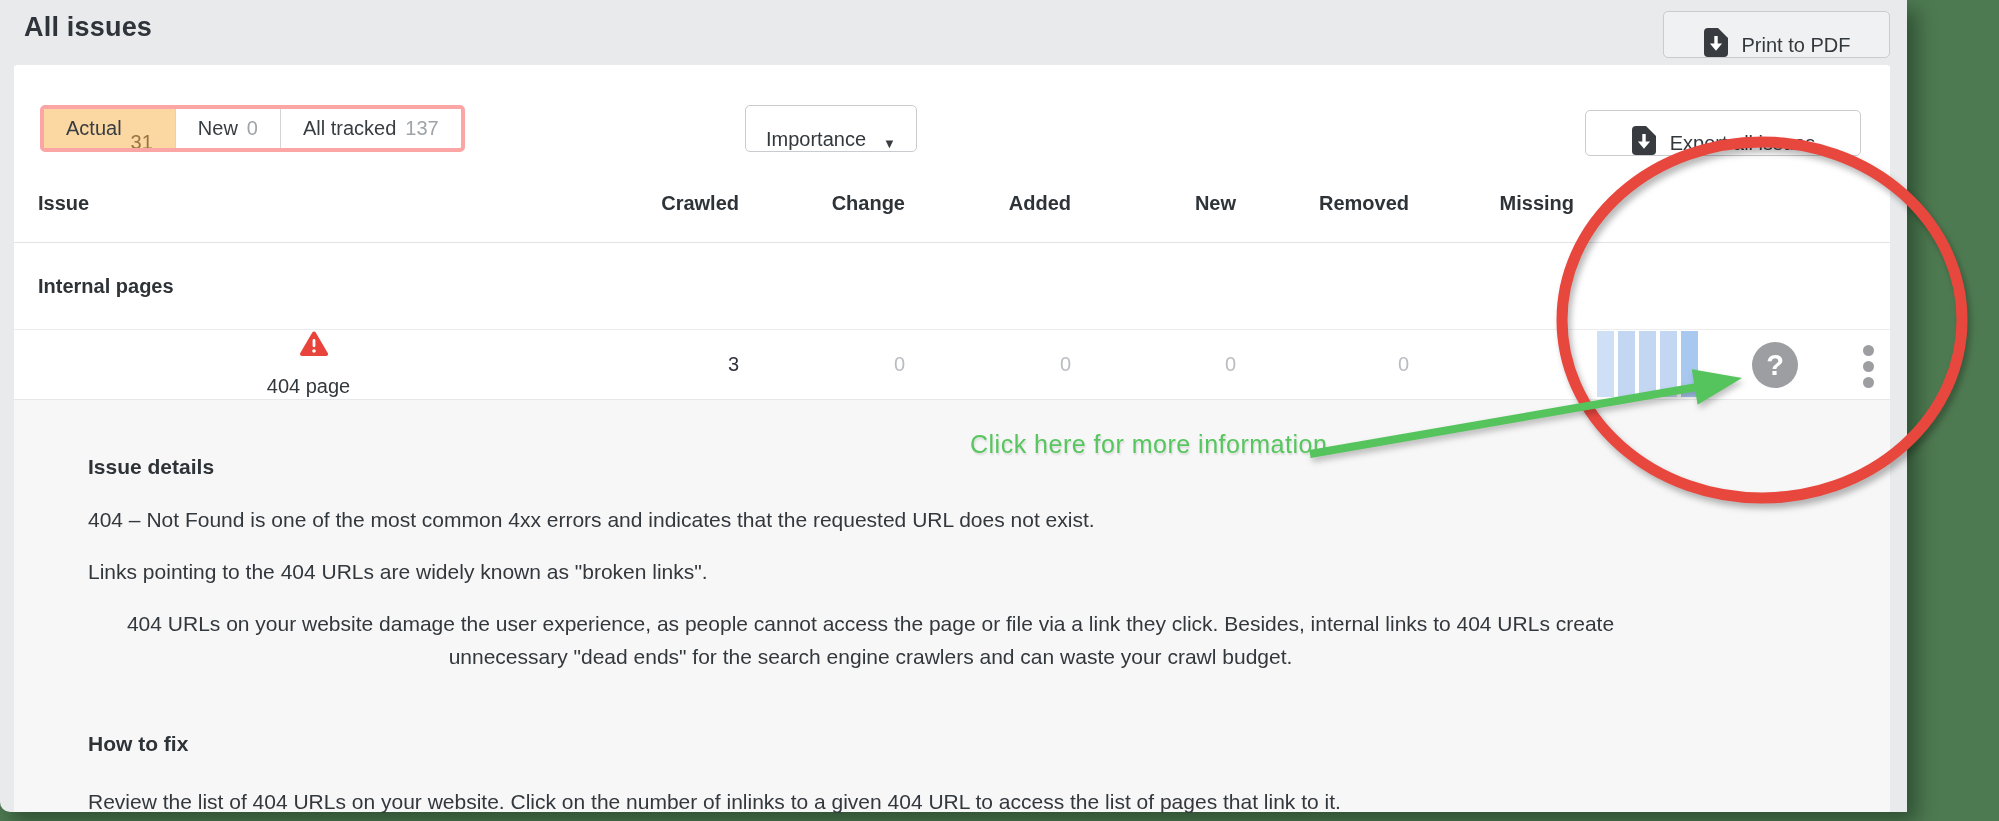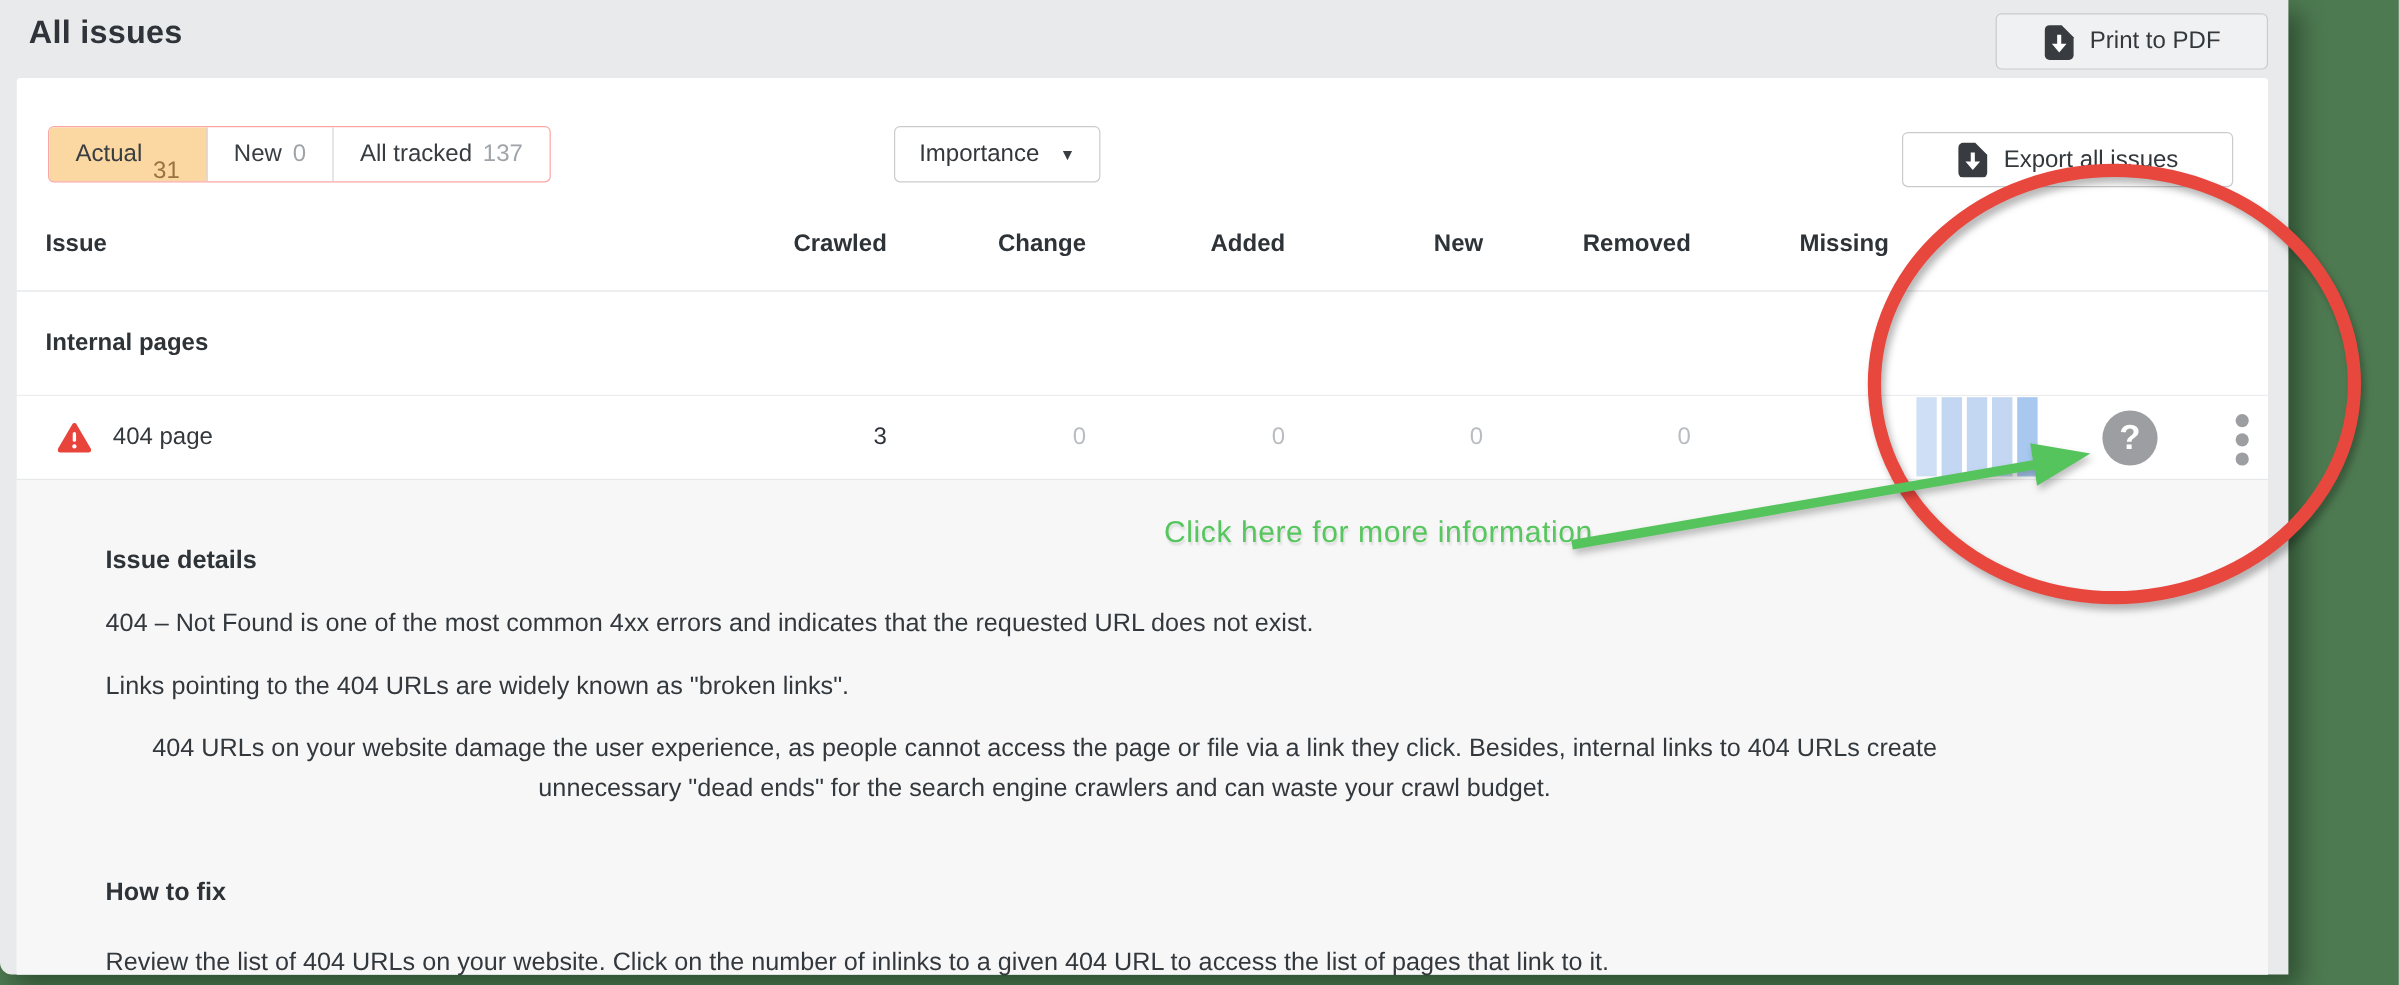--- a/index.html
+++ b/index.html
@@ -15,37 +15,37 @@
     position:absolute; left:0; top:0; width:1907px; height:812px;
     background:#e9eaeb;
     border-bottom-left-radius:10px;
     box-shadow:10px 10px 20px rgba(10,30,15,0.45);
   }
   .page-title {
     position:absolute; left:24px; top:12px;
     font-size:27px; font-weight:bold; color:#2f343a; letter-spacing:0.2px;
   }
   .btn {
-    display:flex; align-items:center; justify-content:center; gap:13px;
+    display:flex; align-items:flex-end; justify-content:center; gap:13px;
     border:1px solid #c9cbce; border-radius:5px; background:#fff;
     font-size:20px; color:#33383d; cursor:pointer;
   }
   .print-btn {
     position:absolute; left:1663px; top:11px; width:227px; height:47px;
     background:#f0f1f2;
   }
   .card {
     position:absolute; left:14px; top:65px; width:1876px; height:747px;
     background:#ffffff; border-radius:3px 3px 0 0;
   }
   
   .tab-group {
     position:absolute; left:26px; top:40px; height:47px;
     display:inline-flex; align-items:stretch;
-    border:1px solid #fca5a5; border-radius:5px; overflow:hidden; background:#fff;
+    border:4px solid #fca5a5; border-radius:5px; overflow:hidden; background:#fff;
   }
   .tab {
     display:flex; align-items:center; padding:0 22px; font-size:20px;
     color:#383d42; border-right:1px solid #d2d4d6; cursor:pointer; white-space:nowrap;
   }
   .tab:last-child { border-right:none; }
   .tab .count { margin-left:9px; color:#9fa4a9; }
   .tab.active { background:#fbd7a2; }
   .tab.active .count { color:#9a7340;margin-top:28px; }
   .importance-btn {
@@ -71,21 +71,21 @@
   .section-row {
     top:178px; height:87px;
     font-size:20px; font-weight:bold; color:#2e3338;
     border-bottom:1px solid #ededef;
   }
   .data-row {
     top:265px; height:70px;
     font-size:20px;
     border-bottom:1px solid #e7e8ea;
   }
-  .issue-cell { display:flex; align-items:center; gap:18px; }
+  .issue-cell { display:flex; align-items:center; gap:18px;flex-direction:column; }
   .issue-cell .warn { margin-left:10px; flex:0 0 auto; display:flex; }
   .val-zero { color:#b9bdc1; }
   .val-main { color:#2f343a; }
   
   .history-bars {
     position:absolute; left:1583px; bottom:2px; width:101px; height:66px;
     display:flex; align-items:flex-end; gap:4px;
   }
   .history-bars .bar { width:17px; height:100%; }
   .q-icon {

